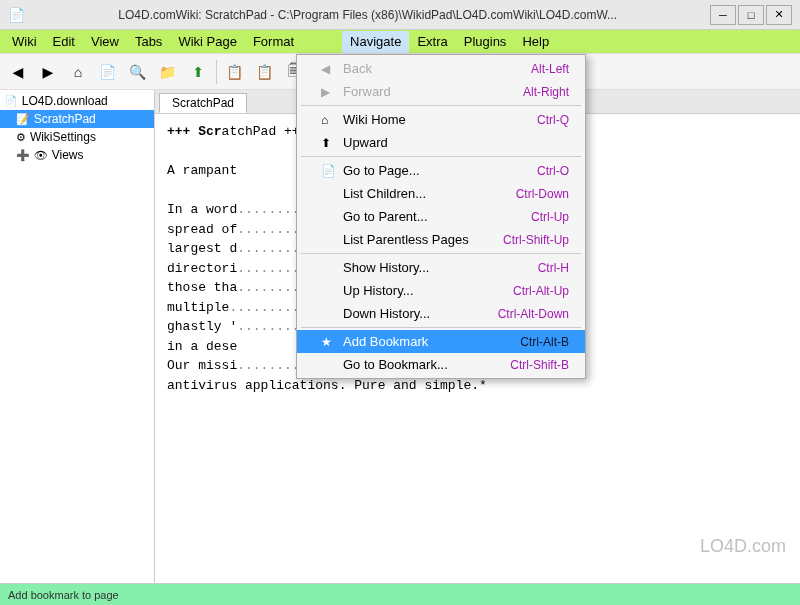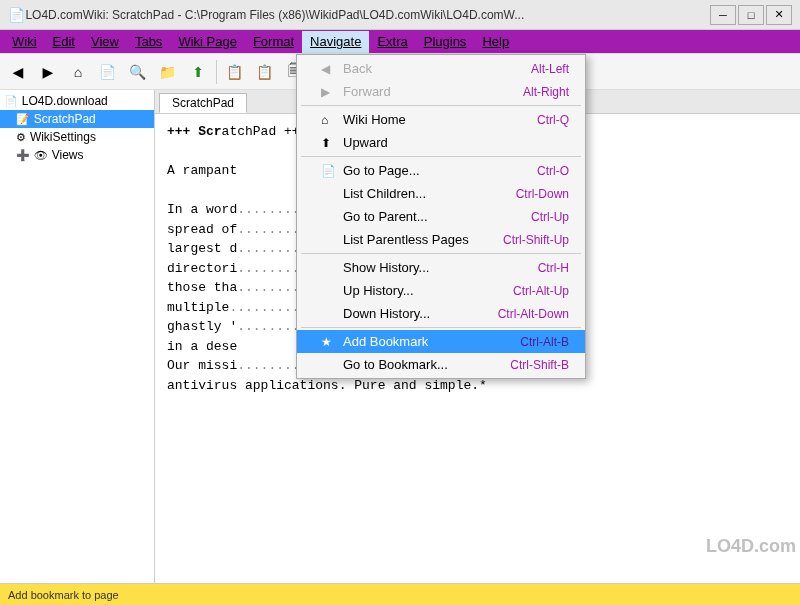--- a/index.html
+++ b/index.html
@@ -20,55 +20,55 @@
       display: flex;
       align-items: center;
       padding: 0 8px;
       border-bottom: 1px solid #ccc;
       justify-content: space-between;
     }
     #title-text {
       font-size: 12px;
       color: #333;
       flex: 1;
+      text-align: center;
     }
     .title-buttons {
       display: flex;
       gap: 2px;
     }
     .title-btn {
       width: 26px;
       height: 20px;
       background: #e8e8e8;
       border: 1px solid #aaa;
       font-size: 11px;
       display: flex;
       align-items: center;
       justify-content: center;
       cursor: pointer;
     }
 
     
     #menu-bar {
-      background: #a21caf;
+      background: #bef264;
       height: 24px;
       display: flex;
       align-items: center;
       padding: 0 4px;
       border-bottom: 1px solid #ddd;
-      text-decoration: underline;
     }
     .menu-item {
       padding: 2px 8px;
       cursor: pointer;
       height: 22px;
       display: flex;
       align-items: center;
     }
-    .menu-item.active { background: #cce4f7; }
+    .menu-item.active { background: #cce4f7; margin-left: 40px; }
 
     
     #toolbar {
       background: #f5f5f5;
       height: 36px;
       display: flex;
       align-items: center;
       padding: 0 4px;
       border-bottom: 1px solid #ddd;
       gap: 2px;
@@ -155,21 +155,21 @@
       padding: 8px 12px;
       font-family: 'Courier New', monospace;
       font-size: 13px;
       overflow-y: auto;
       line-height: 1.5;
       color: #000;
     }
 
     
     #status-bar {
-      background: #fde047;
+      background: #86efac;
       height: 22px;
       border-top: 1px solid #ccc;
       display: flex;
       align-items: center;
       padding: 0 8px;
       font-size: 11px;
       color: #333;
       justify-content: space-between;
     }
     
@@ -193,41 +193,41 @@
       justify-content: space-between;
     }
     .dd-item.highlighted { background: #3399ff; color: white; }
     .dd-separator {
       height: 1px;
       background: #ccc;
       margin: 2px 4px;
     }
     .dd-label { display: flex; align-items: center; gap: 6px; }
     .dd-shortcut { color: #a21caf; font-size: 12px; }
-    .dd-item.highlighted .dd-shortcut { color: #4c1d95; }
+    .dd-item.highlighted .dd-shortcut { color: #0f172a; }
     .dd-disabled {
       color: #aaa;
       padding: 4px 16px 4px 24px;
       font-size: 13px;
       display: flex;
       justify-content: space-between;
       align-items: center;
     }
     .dd-icon {
       font-size: 12px;
       width: 16px;
     }
 
     
     #logo-watermark {
       position: absolute;
       bottom: 26px;
-      right: 4px;
+      right: 14px;
       font-size: 18px;
-      font-weight: bold;
+      font-weight: normal;
       color: #c0c0c0;
       font-family: Arial, sans-serif;
     }
   </style>
 </head>
 <body>
 
 <div id="title-bar">
   <span style="font-size:14px;">📄</span>
   <span id="title-text">LO4D.comWiki: ScratchPad - C:\Program Files (x86)\WikidPad\LO4D.comWiki\LO4D.comW...</span>

